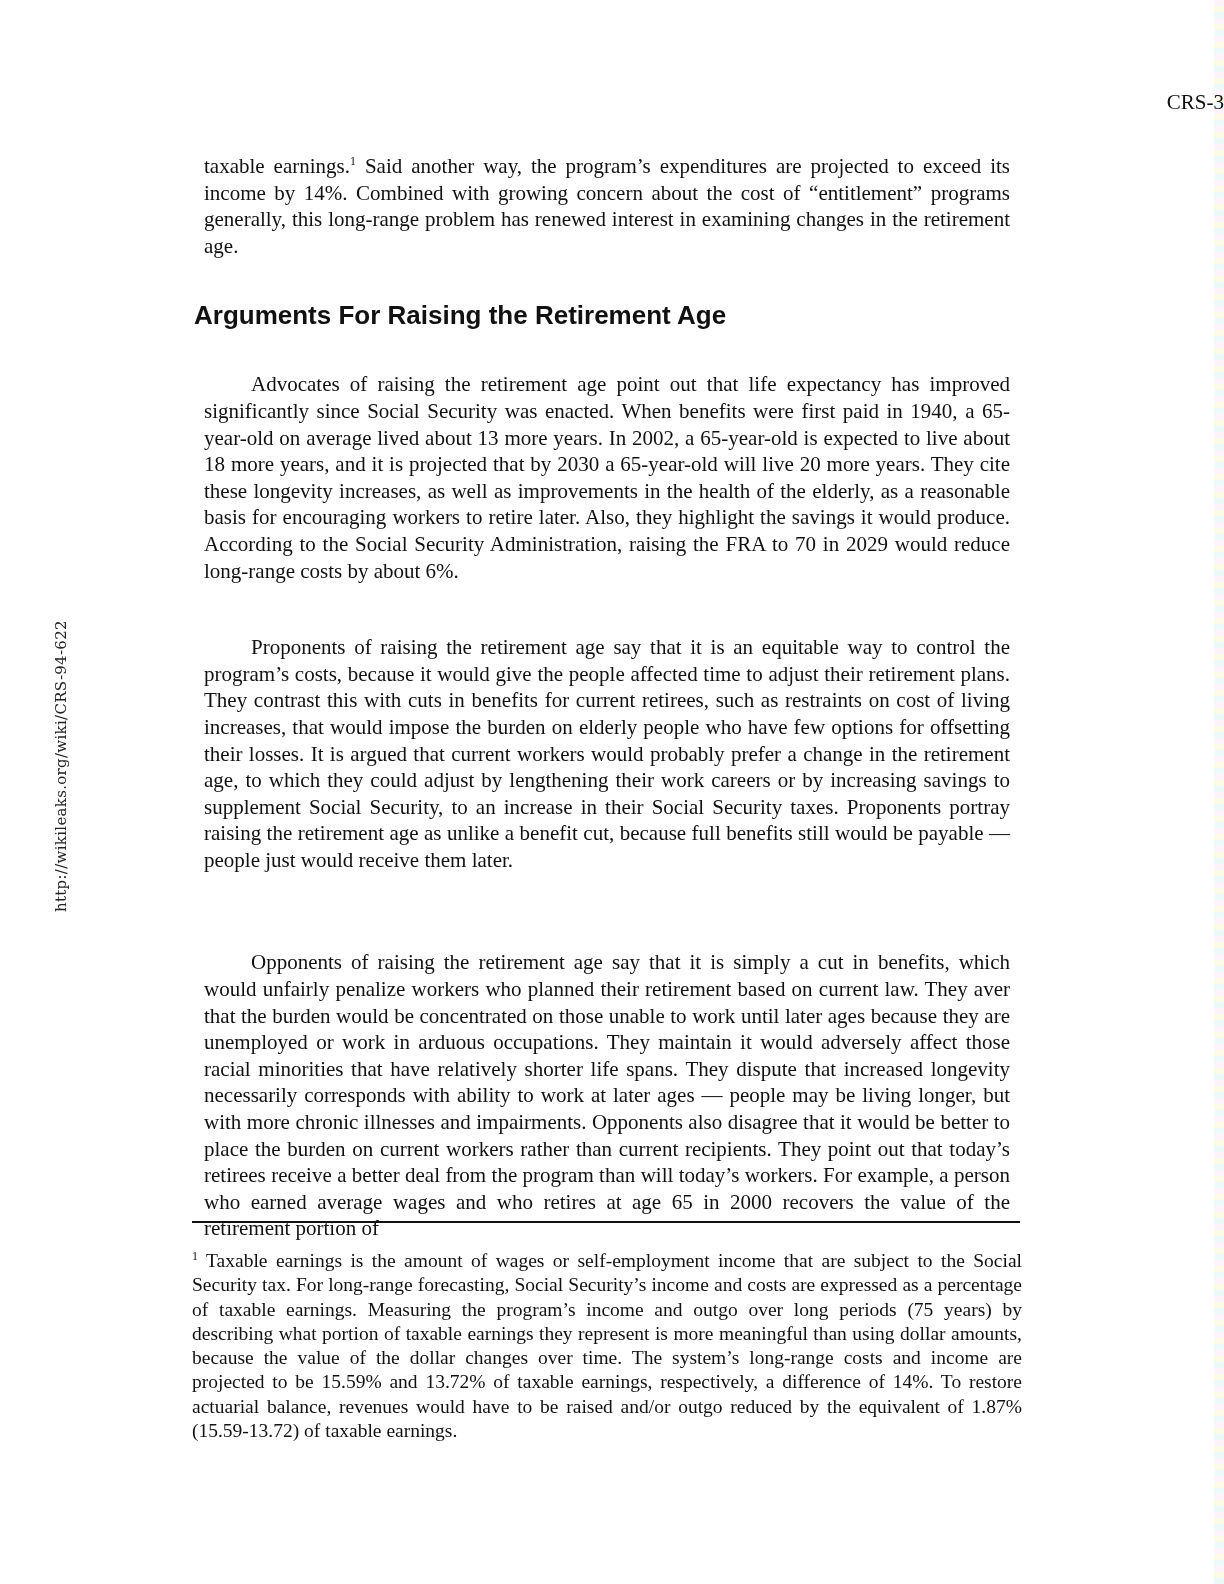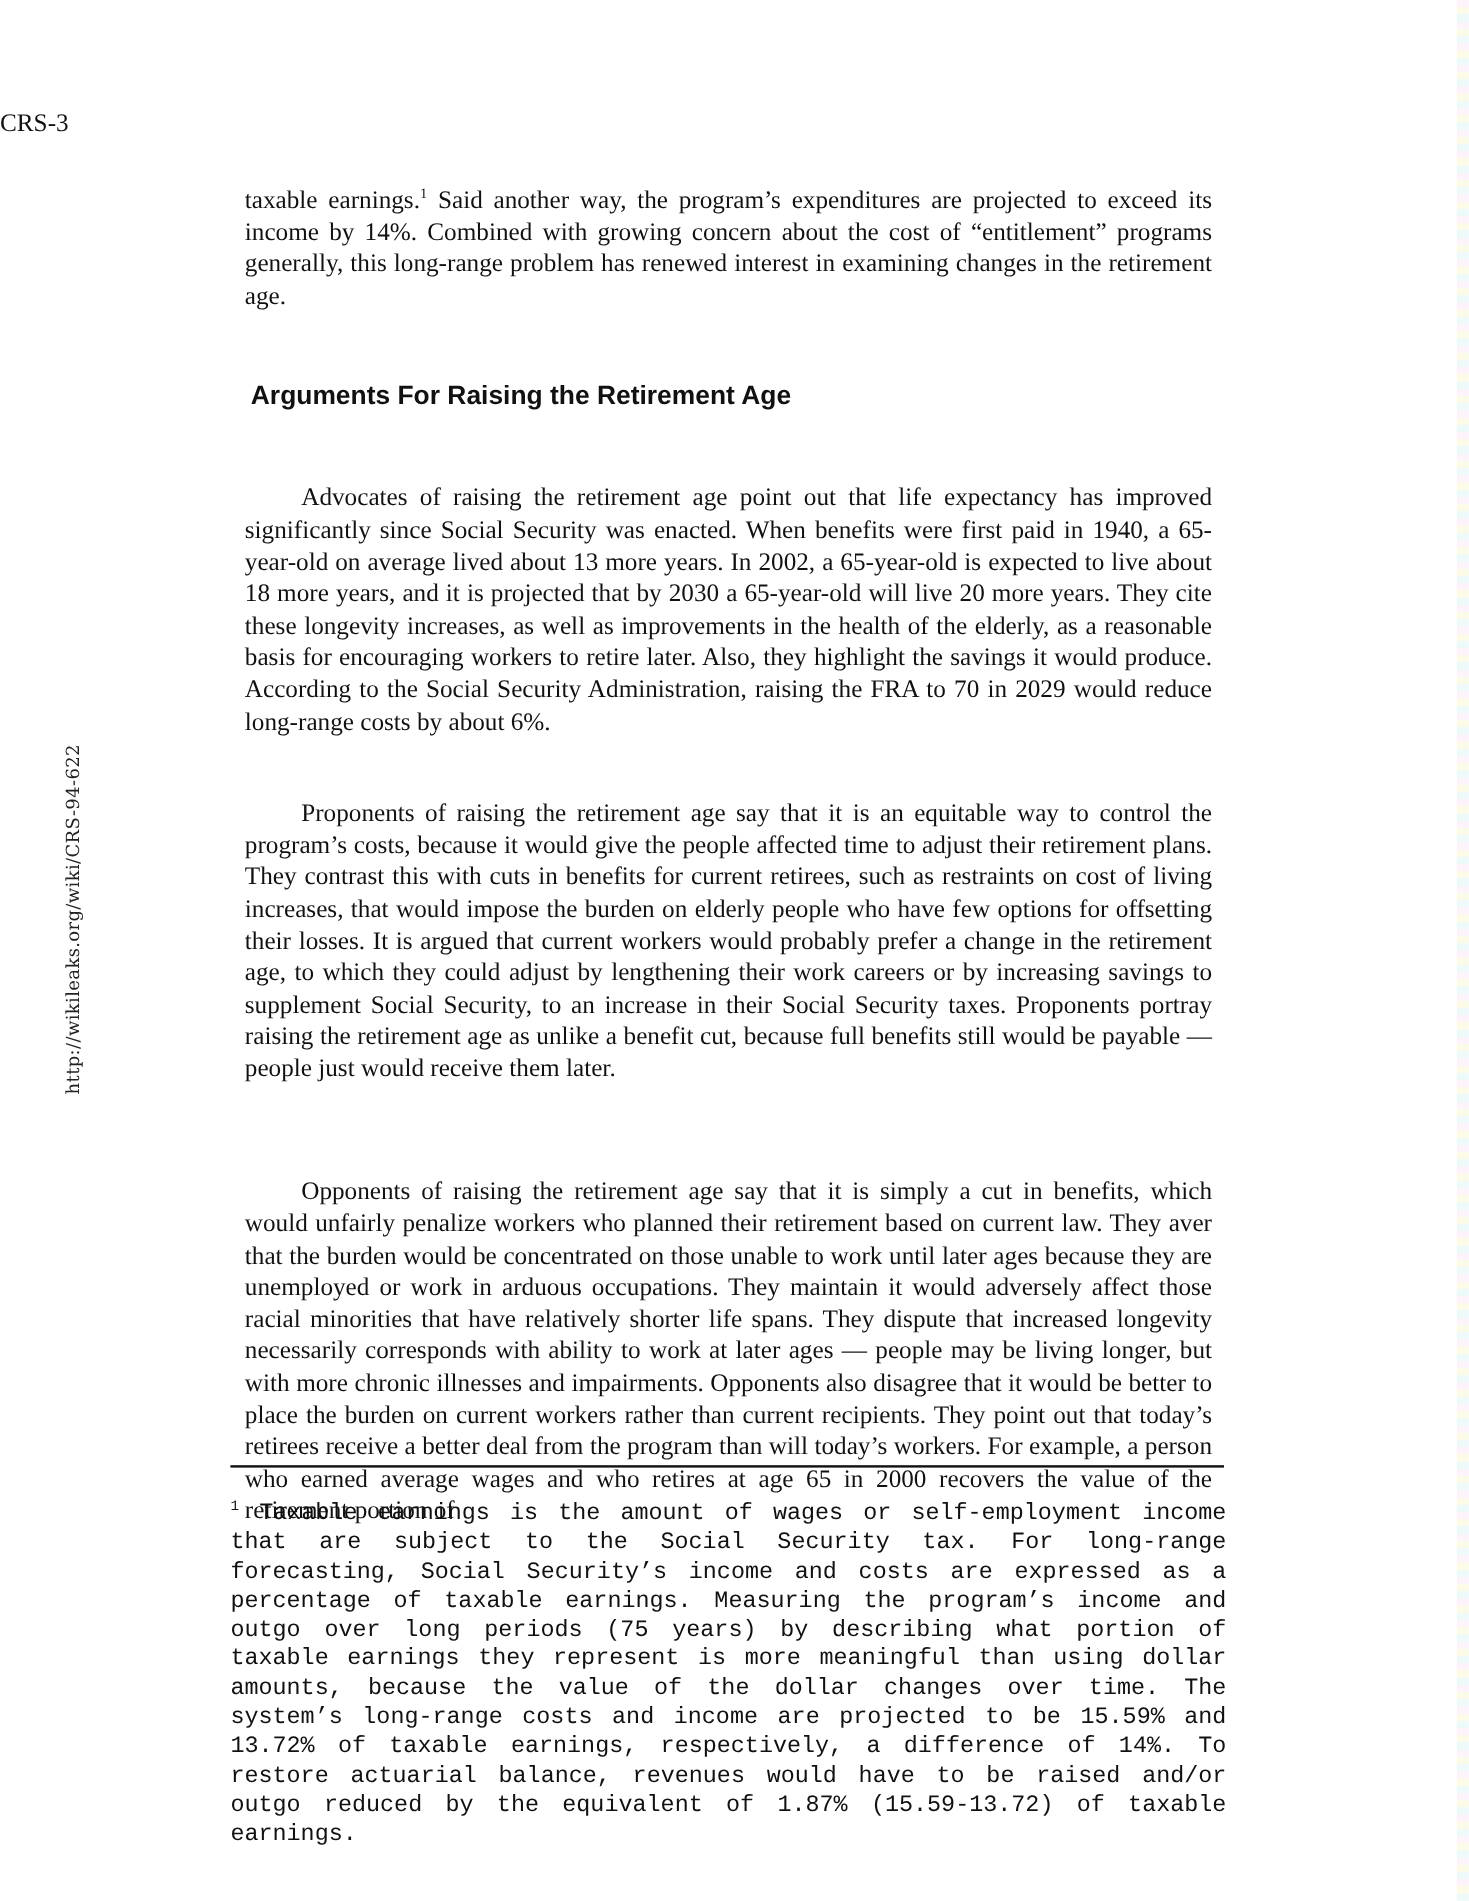--- a/index.html
+++ b/index.html
@@ -2,32 +2,32 @@
 <html><head>
 <meta charset="utf-8">
 <style>
   html, body { margin: 0; padding: 0; background: #ffffff; }
   body { width: 1224px; height: 1584px; position: relative; overflow: hidden; }
   .page { position: absolute; left: 0; top: 0; width: 1224px; height: 1584px; background: #fff; }
   .edge { position: absolute; right: 0; top: 0; width: 10px; height: 1584px;
     background: repeating-linear-gradient(180deg, #fdf3fb 0 6px, #fbfbe8 6px 12px, #eefafa 12px 18px); }
   .side-url { position: absolute; left: 52px; top: 912px; transform-origin: 0 0; transform: rotate(-90deg);
     font-family: "DejaVu Serif", serif; font-size: 15px; color: #222; white-space: nowrap; letter-spacing: 0.3px; }
-  .page-num { position: absolute; top: 90px; left: 0; width: 1224px; text-align: left;
+  .page-num { position: absolute; top: 90px; left: 0; width: 1224px; text-align: right;
     font-family: "Liberation Serif", serif; font-size: 21px; color: #111; }
   .body { position: absolute; left: 192px; top: 141px; width: 830px;
     font-family: "Liberation Serif", serif; font-size: 21px; line-height: 26.6px; color: #111; }
   .body p { margin: 12px; text-align: justify; }
   .indent { text-indent: 47px; }
   .gap { height: 26px; }
-  h2 { font-family: "Liberation Sans", sans-serif; font-weight: bold; font-size: 22px; margin: 17px; color: #111; line-height: 32px; }
+  h2 { font-family: "Liberation Sans", sans-serif; font-weight: bold; font-size: 26px; margin: 2px; color: #111; line-height: 32px; }
   sup { font-size: 12px; vertical-align: super; line-height: 0; }
   .rule { position: absolute; left: 192px; top: 1221px; width: 828px; height: 2px; background: #111; }
   .footnote { position: absolute; left: 192px; top: 1249px; width: 830px;
-    font-family: Liberation Mono, monospace; font-size: 19.5px; line-height: 24.3px; color: #111; text-align: justify; }
+    font-family: Liberation Serif, serif; font-size: 19.5px; line-height: 24.3px; color: #111; text-align: justify; }
 </style>
 </head>
 <body>
 
 <div class="page">
   <div class="edge"></div>
   <div class="side-url">http://wikileaks.org/wiki/CRS-94-622</div>
   <div class="page-num">CRS-3</div>
 
   <div class="body">

